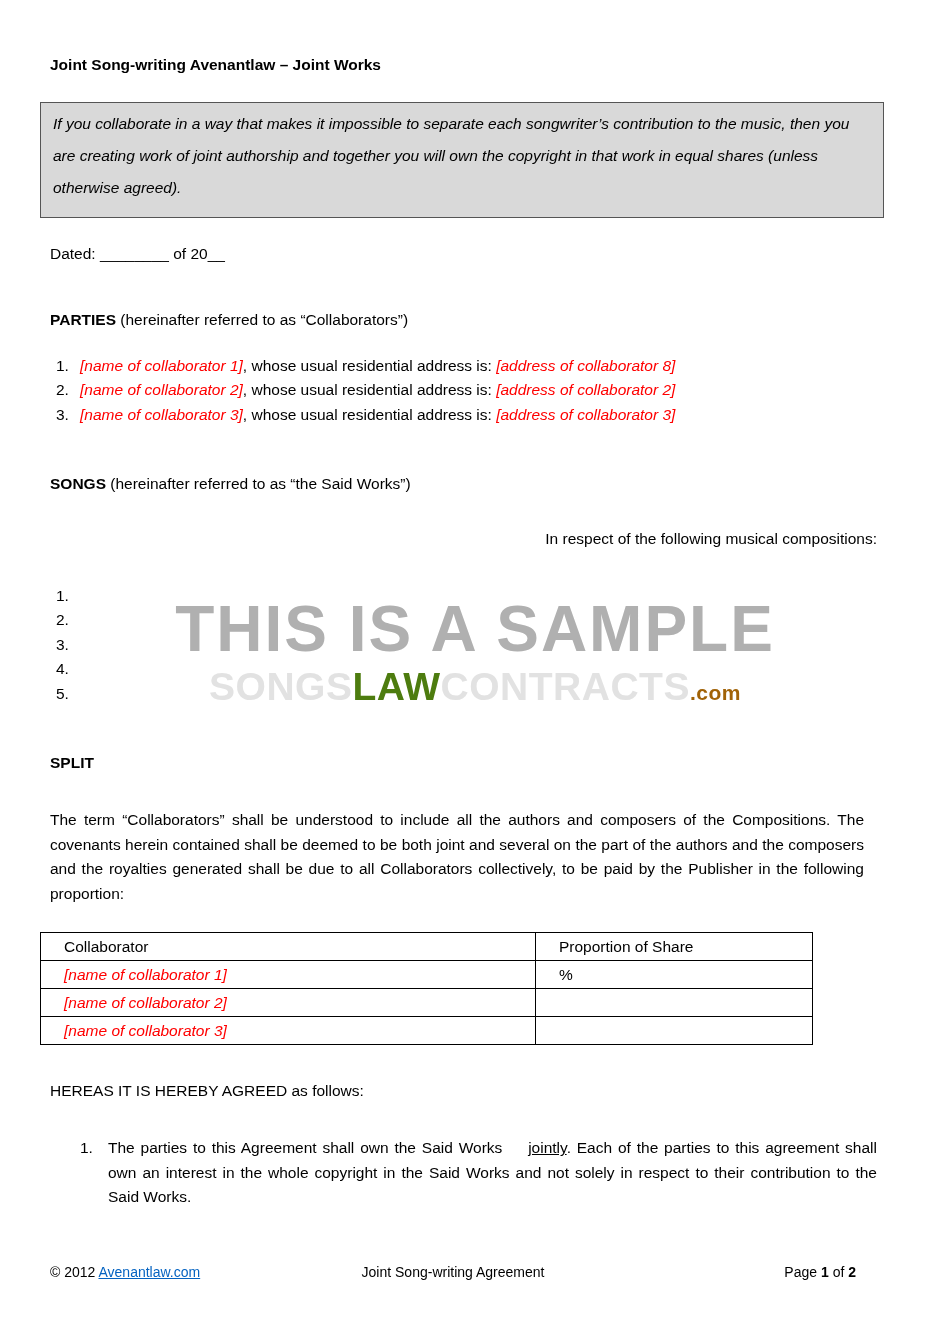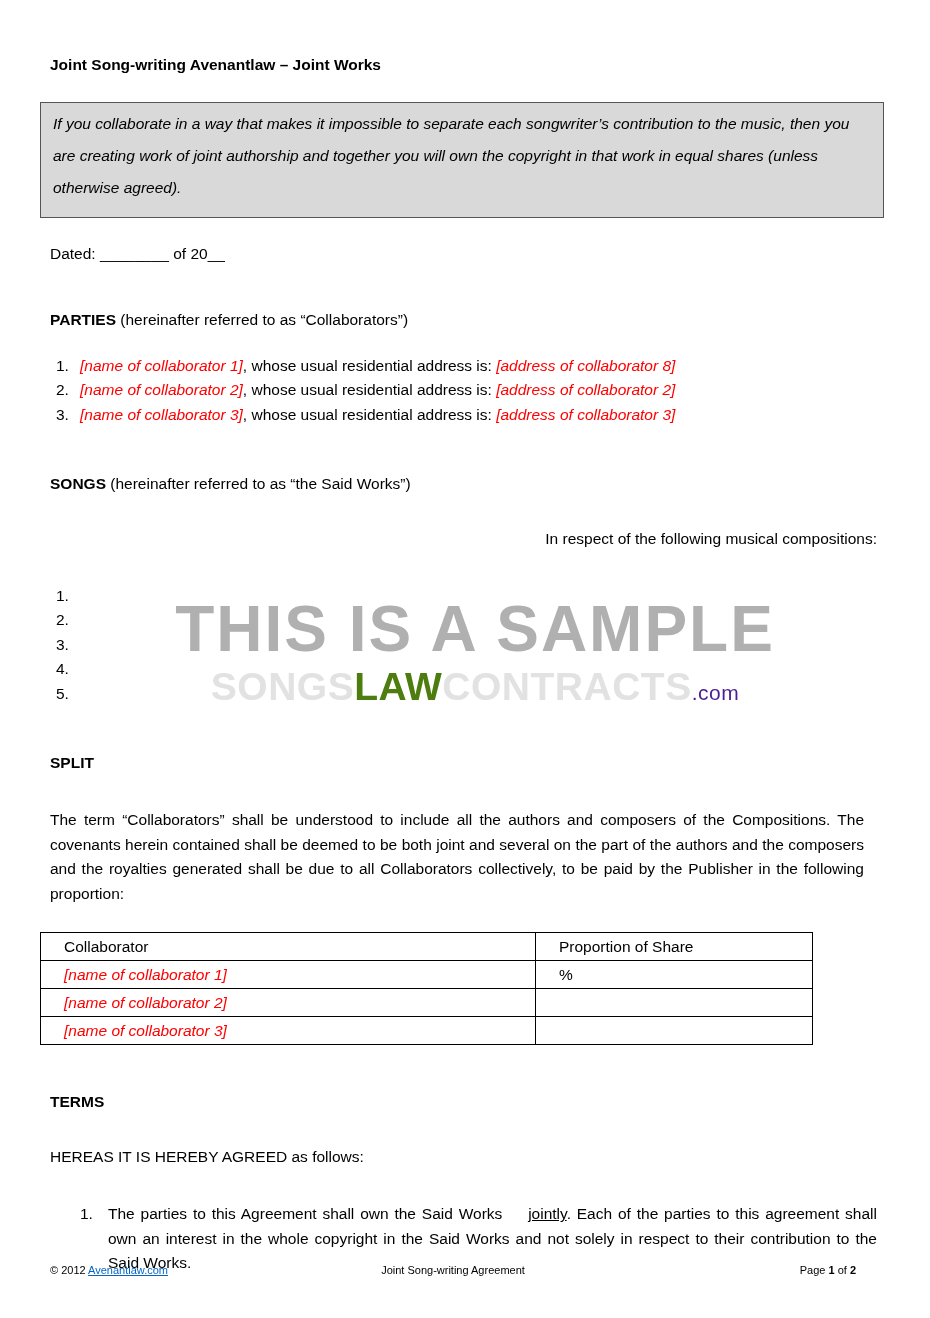--- a/index.html
+++ b/index.html
@@ -62,21 +62,21 @@
   .wm-line2 {
     margin-top: 2px;
     font-size: 39px;
     font-weight: bold;
     color: #e2e2e2;
     letter-spacing: 0.5px;
     line-height: 42px;
     white-space: nowrap;
   }
   .wm-law { color: #4d7c0f; }
-  .wm-tld { font-size: 21px; color: #4c1d95; font-weight: normal; }
+  .wm-tld { font-size: 21px; color: #a16207; font-weight: bold; }
   .split-para { margin: 36px 13px 0 0; text-align: justify; line-height: 24.6px; }
   .split-table {
     border-collapse: collapse;
     margin: 26px 0 0 -10px;
     width: 772px;
     table-layout: fixed;
   }
   .split-table th, .split-table td {
     border: 1px solid #000000;
     padding: 3px 23px;
@@ -93,21 +93,21 @@
   .term-num { flex: 0 0 28px; margin-left: 30px; }
   .term-text { text-align: justify; }
   .u { text-decoration: underline; padding-left: 20px; }
   .footer {
     position: absolute;
     left: 50px;
     right: 74px;
     top: 1264px;
     display: flex;
     align-items: baseline;
-    font-size: 11px;
+    font-size: 14px;
   }
   .footer-left { flex: 1; text-align: left; }
   .footer-center { flex: 1; text-align: center; }
   .footer-right { flex: 1; text-align: right; }
   .footer-link { color: #0563c1; text-decoration: underline; cursor: pointer; }
 </style>
 </head>
 <body>
 
 <div class="page">
@@ -188,21 +188,20 @@
         <td class="red-italic">[name of collaborator 2]</td>
         <td></td>
       </tr>
       <tr>
         <td class="red-italic">[name of collaborator 3]</td>
         <td></td>
       </tr>
     </tbody>
   </table>
 
-  <p class="section-heading b">TERMS</p>
 
   <p class="terms-intro">HEREAS IT IS HEREBY AGREED as follows:</p>
 
   <div class="term-item">
     <span class="term-num">1.</span>
     <span class="term-text"><span>The parties to this Agreement shall own the Said Works </span><span class="u">jointly</span><span>. Each of the parties to this agreement shall own an interest in the whole copyright in the Said Works and not solely in respect to their contribution to the Said Works.</span></span>
   </div>
 
   <div class="footer">
     <div class="footer-left"><span>© 2012 </span><a class="footer-link">Avenantlaw.com</a></div>

